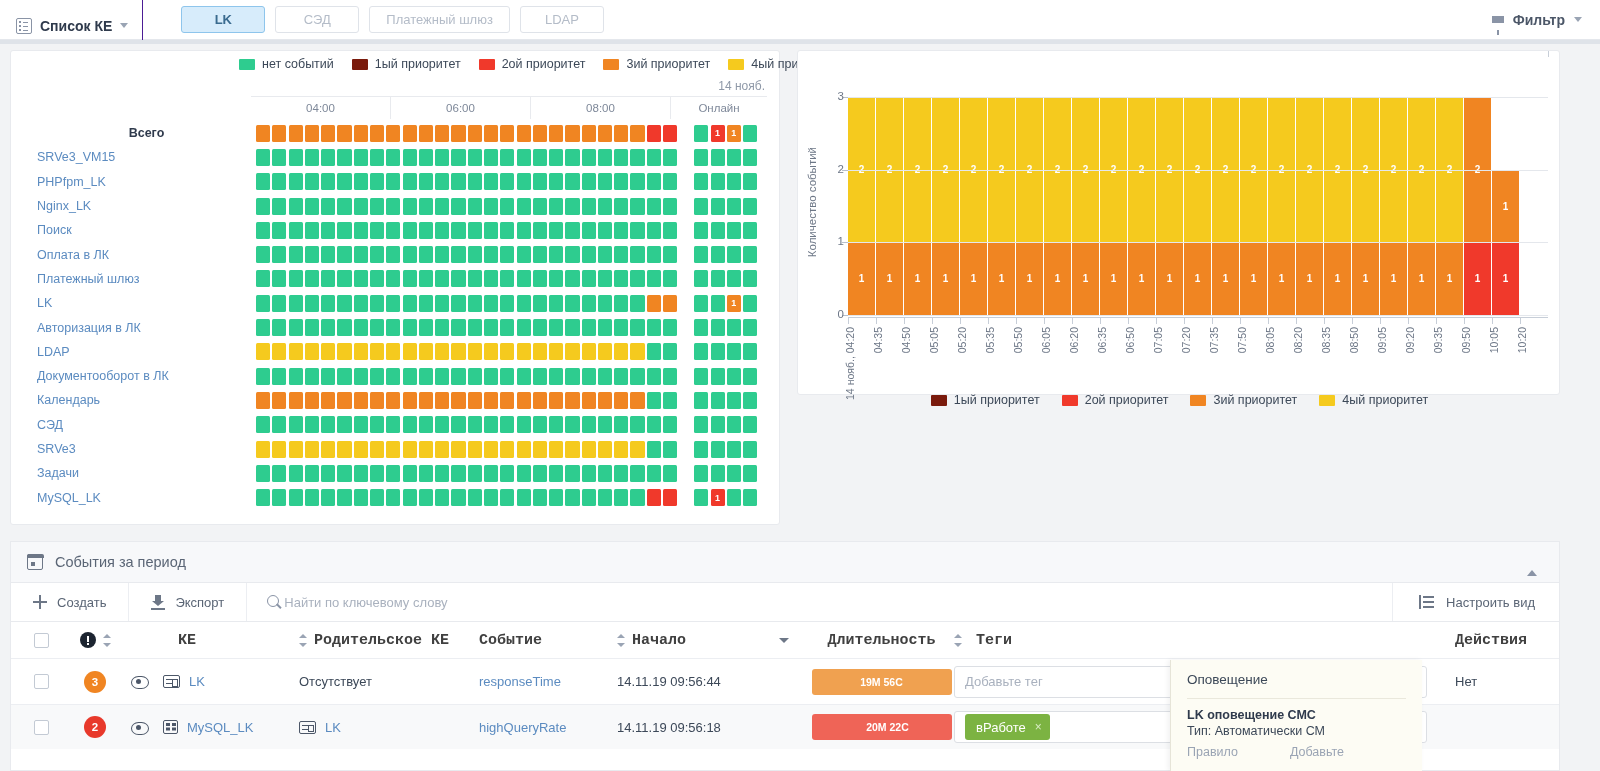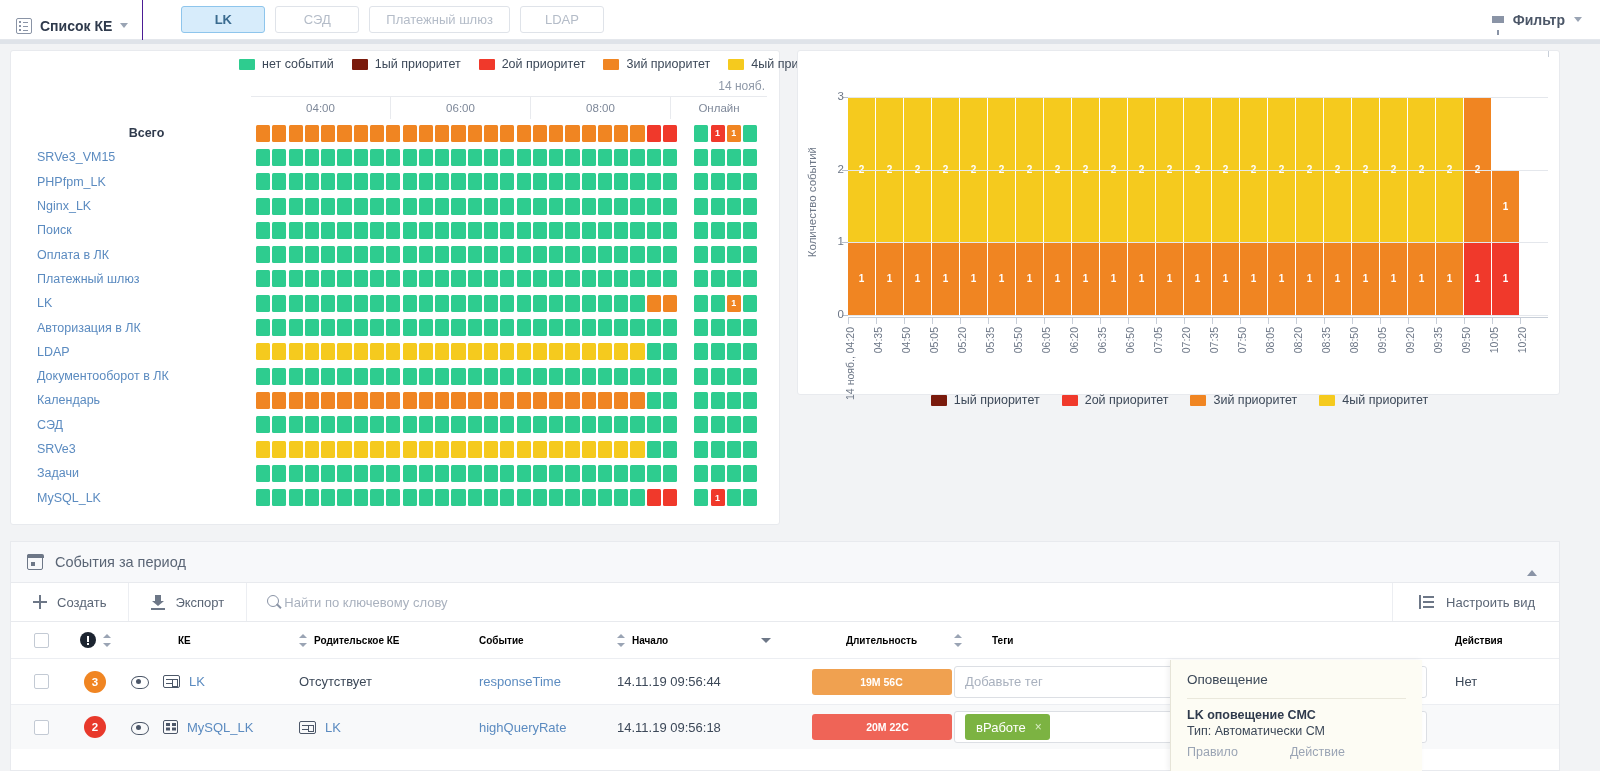--- a/index.html
+++ b/index.html
@@ -281,21 +281,21 @@
   }
 
   
   #table {
     position: absolute; left: 10px; top: 622px; width: 1550px; height: 149px;
     background: #fff; border: 1px solid #e8eaee; border-top: none;
     overflow: hidden;
   }
   .trow { display: flex; align-items: center; height: 45px; }
   #thead { border-bottom: 1px solid #eceef2; height: 37px; }
-  #thead .c { font-size: 10px; color: #000000; font-weight: bold; display: flex; align-items: center; gap: 7px; }
+  #thead .c { font-size: 15px; color: #404040; font-weight: bold; display: flex; align-items: center; gap: 7px; font-family: Liberation Mono, monospace; }
   .c { flex: 0 0 auto; display: flex; align-items: center; }
   .c-chk   { width: 60px;  justify-content: center; }
   .c-prio  { width: 48px;  justify-content: center; }
   .c-eye   { width: 40px;  justify-content: center; }
   .c-ke    { width: 140px; padding-left: 4px; gap: 9px; }
   .c-par   { width: 180px; gap: 9px; }
   .c-evt   { width: 138px; }
   .c-start { width: 192px; }
   .c-dur   { width: 145px; justify-content: center; }
   .c-tags  { flex: 1 1 auto; padding-right: 12px; }
@@ -1324,21 +1324,21 @@
     <div class="c c-start" style="gap:7px">
       <span class="sortarrows"></span>
       <span>Начало</span>
       <span class="sort-dn" style="margin-left:86px"></span>
     </div>
     <div class="c c-dur">
       <span>Длительность</span>
     </div>
     <div class="c c-tags">
       <span class="sortarrows"></span>
-      <span style="margin-left:23px">Теги</span>
+      <span style="margin-left:7px">Теги</span>
     </div>
     <div class="c c-act">
       <span>Действия</span>
     </div>
   </div>
 
   <div class="trow" id="row1">
     <div class="c c-chk">
       <span class="chkbox"></span>
     </div>
@@ -1415,15 +1415,15 @@
   </div>
 </div>
 
 <div id="tooltip">
   <div class="tt-h">Оповещение</div>
   <div class="tt-sep"></div>
   <div class="tt-t1">LK оповещение СМС</div>
   <div class="tt-t2">Тип: Автоматически СМ</div>
   <div class="tt-cols">
     <div class="tt-col">Правило</div>
-    <div class="tt-col">Действие</div>
+    <div class="tt-col">Добавьте</div>
   </div>
 </div>
 
 </body></html>

